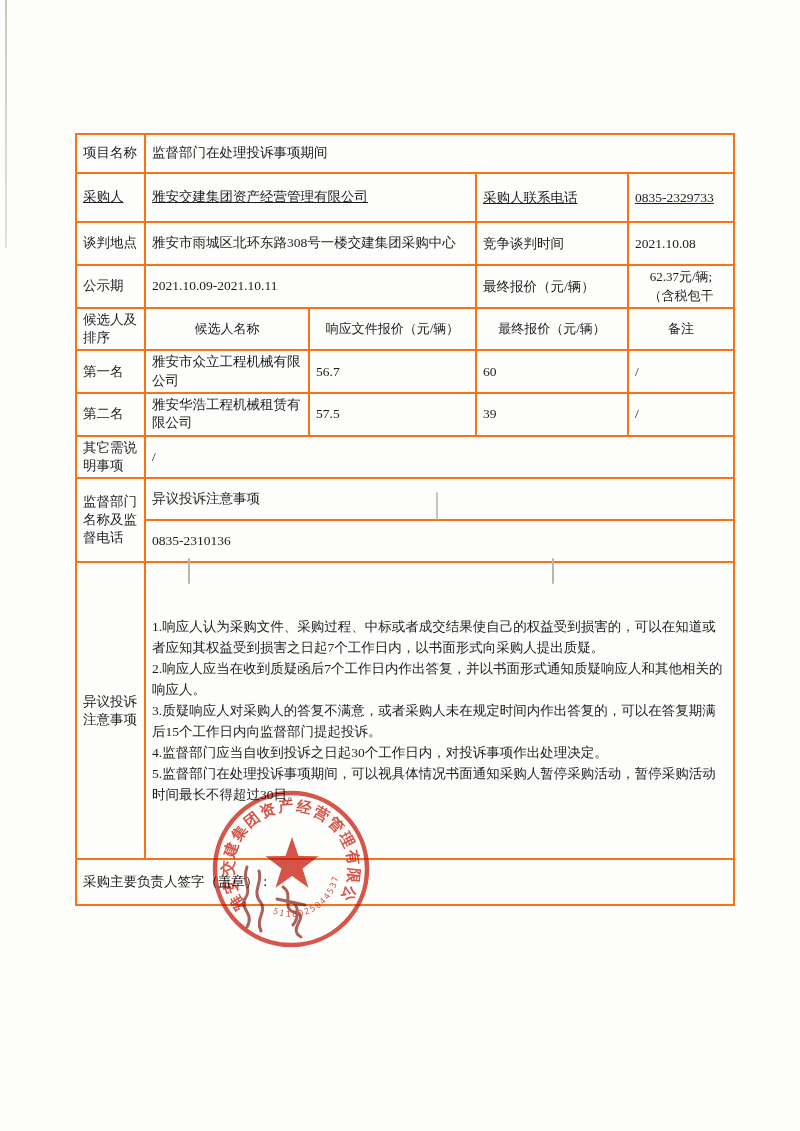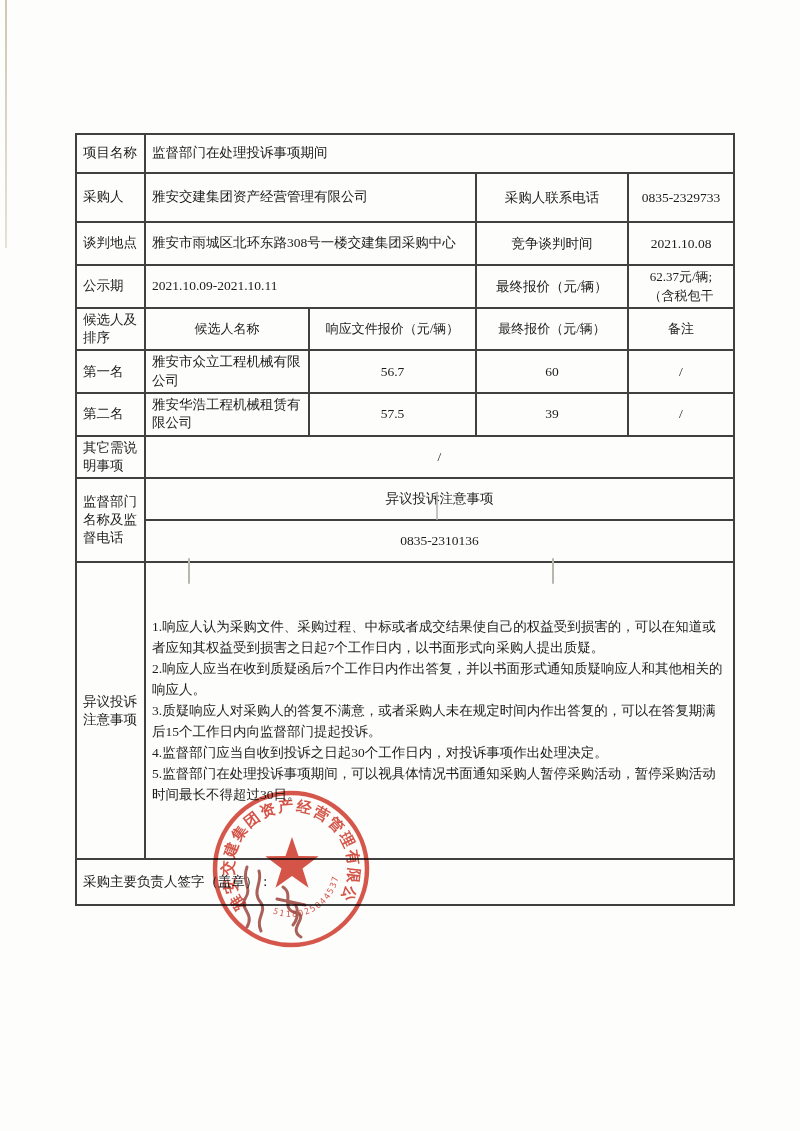--- a/index.html
+++ b/index.html
@@ -23,35 +23,35 @@
   }
   table.doc{
     position:absolute;left:75px;top:133px;
     width:658px;
     border-collapse:collapse;
     table-layout:fixed;
     font-size:13.5px;
     color:#1c1c1c;
   }
   table.doc td{
-    border:2px solid #404040;
+    border:2px solid #f97316;
     padding:2px 6px;
     vertical-align:middle;
     overflow:hidden;
   }
   td.lbl{padding:2px 3px 2px 5px;text-align:left;line-height:1.35;}
   td.val-left{text-align:left;line-height:1.35;}
-  td.ctr{text-align:center;margin-top:23px;}
+  td.ctr{margin-top:23px;}
   td.hdr{text-align:center;white-space:nowrap;font-size:13px;}
   .two-line{line-height:1.4;text-align:center;font-size:13px;}
   .notice-cell{padding:6px 10px;vertical-align:middle;}
   .notice-line{line-height:21px;text-align:left;}
   .sig-cell{padding-left:7px;}
   tr.r1 td{height:33px;}
-  tr.r2 td{height:43px;}
+  tr.r2 td{height:43px;text-decoration:underline;}
   tr.r3 td{height:37px;}
   tr.r4 td{height:37px;}
   tr.r5 td{height:35px;}
   tr.r6 td{height:35px;}
   tr.r7 td{height:37px;}
   tr.r8 td{height:36px;}
   tr.r9a td{height:36px;}
   tr.r9b td{height:36px;}
   tr.r10 td{height:291px;}
   tr.r11 td{height:40px;}

